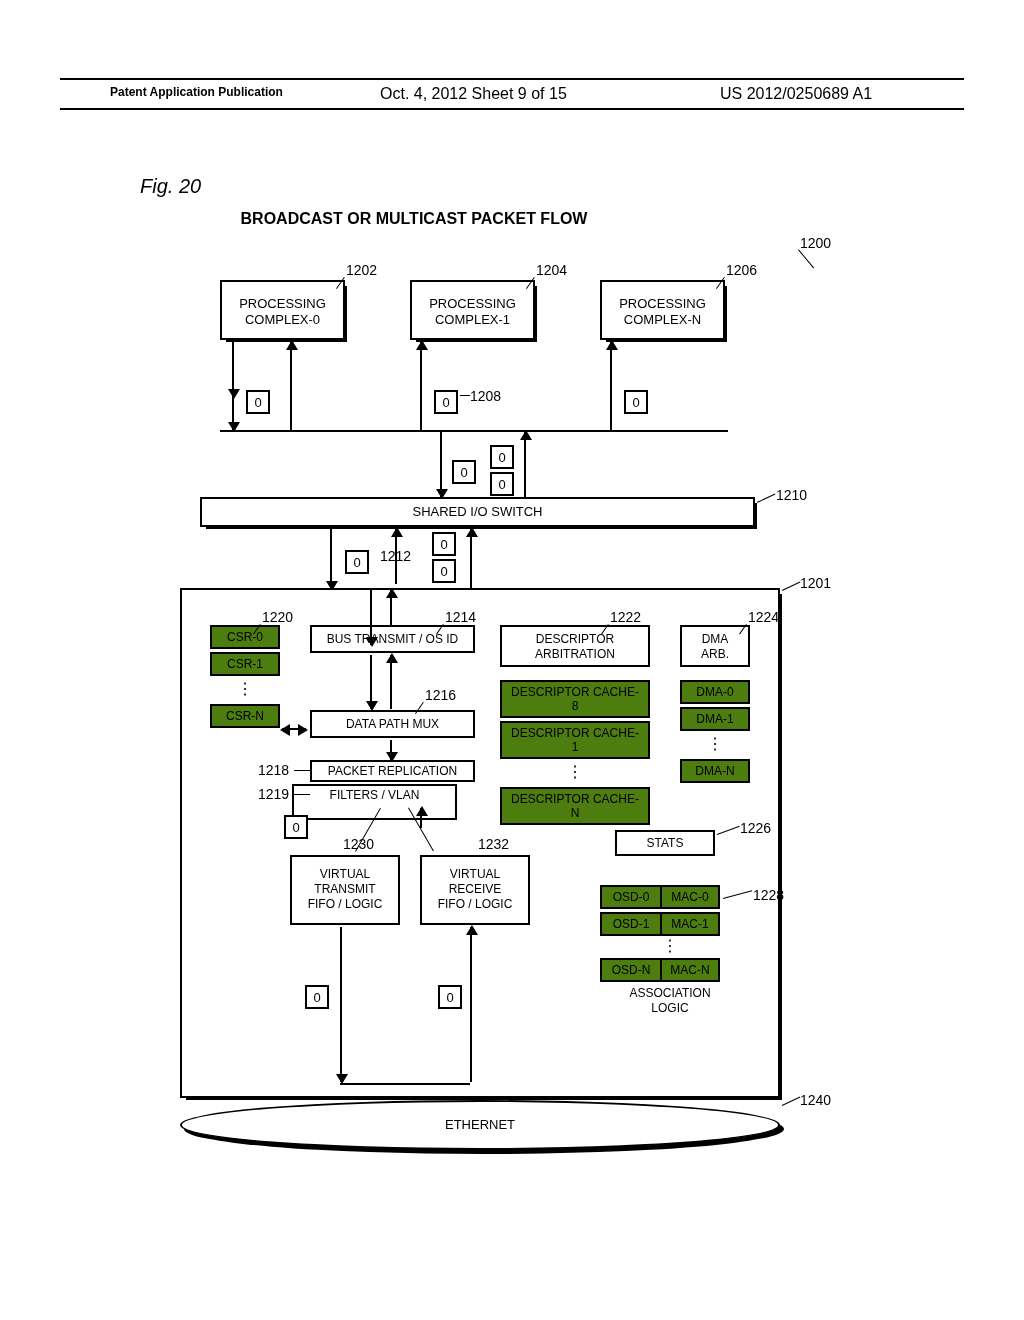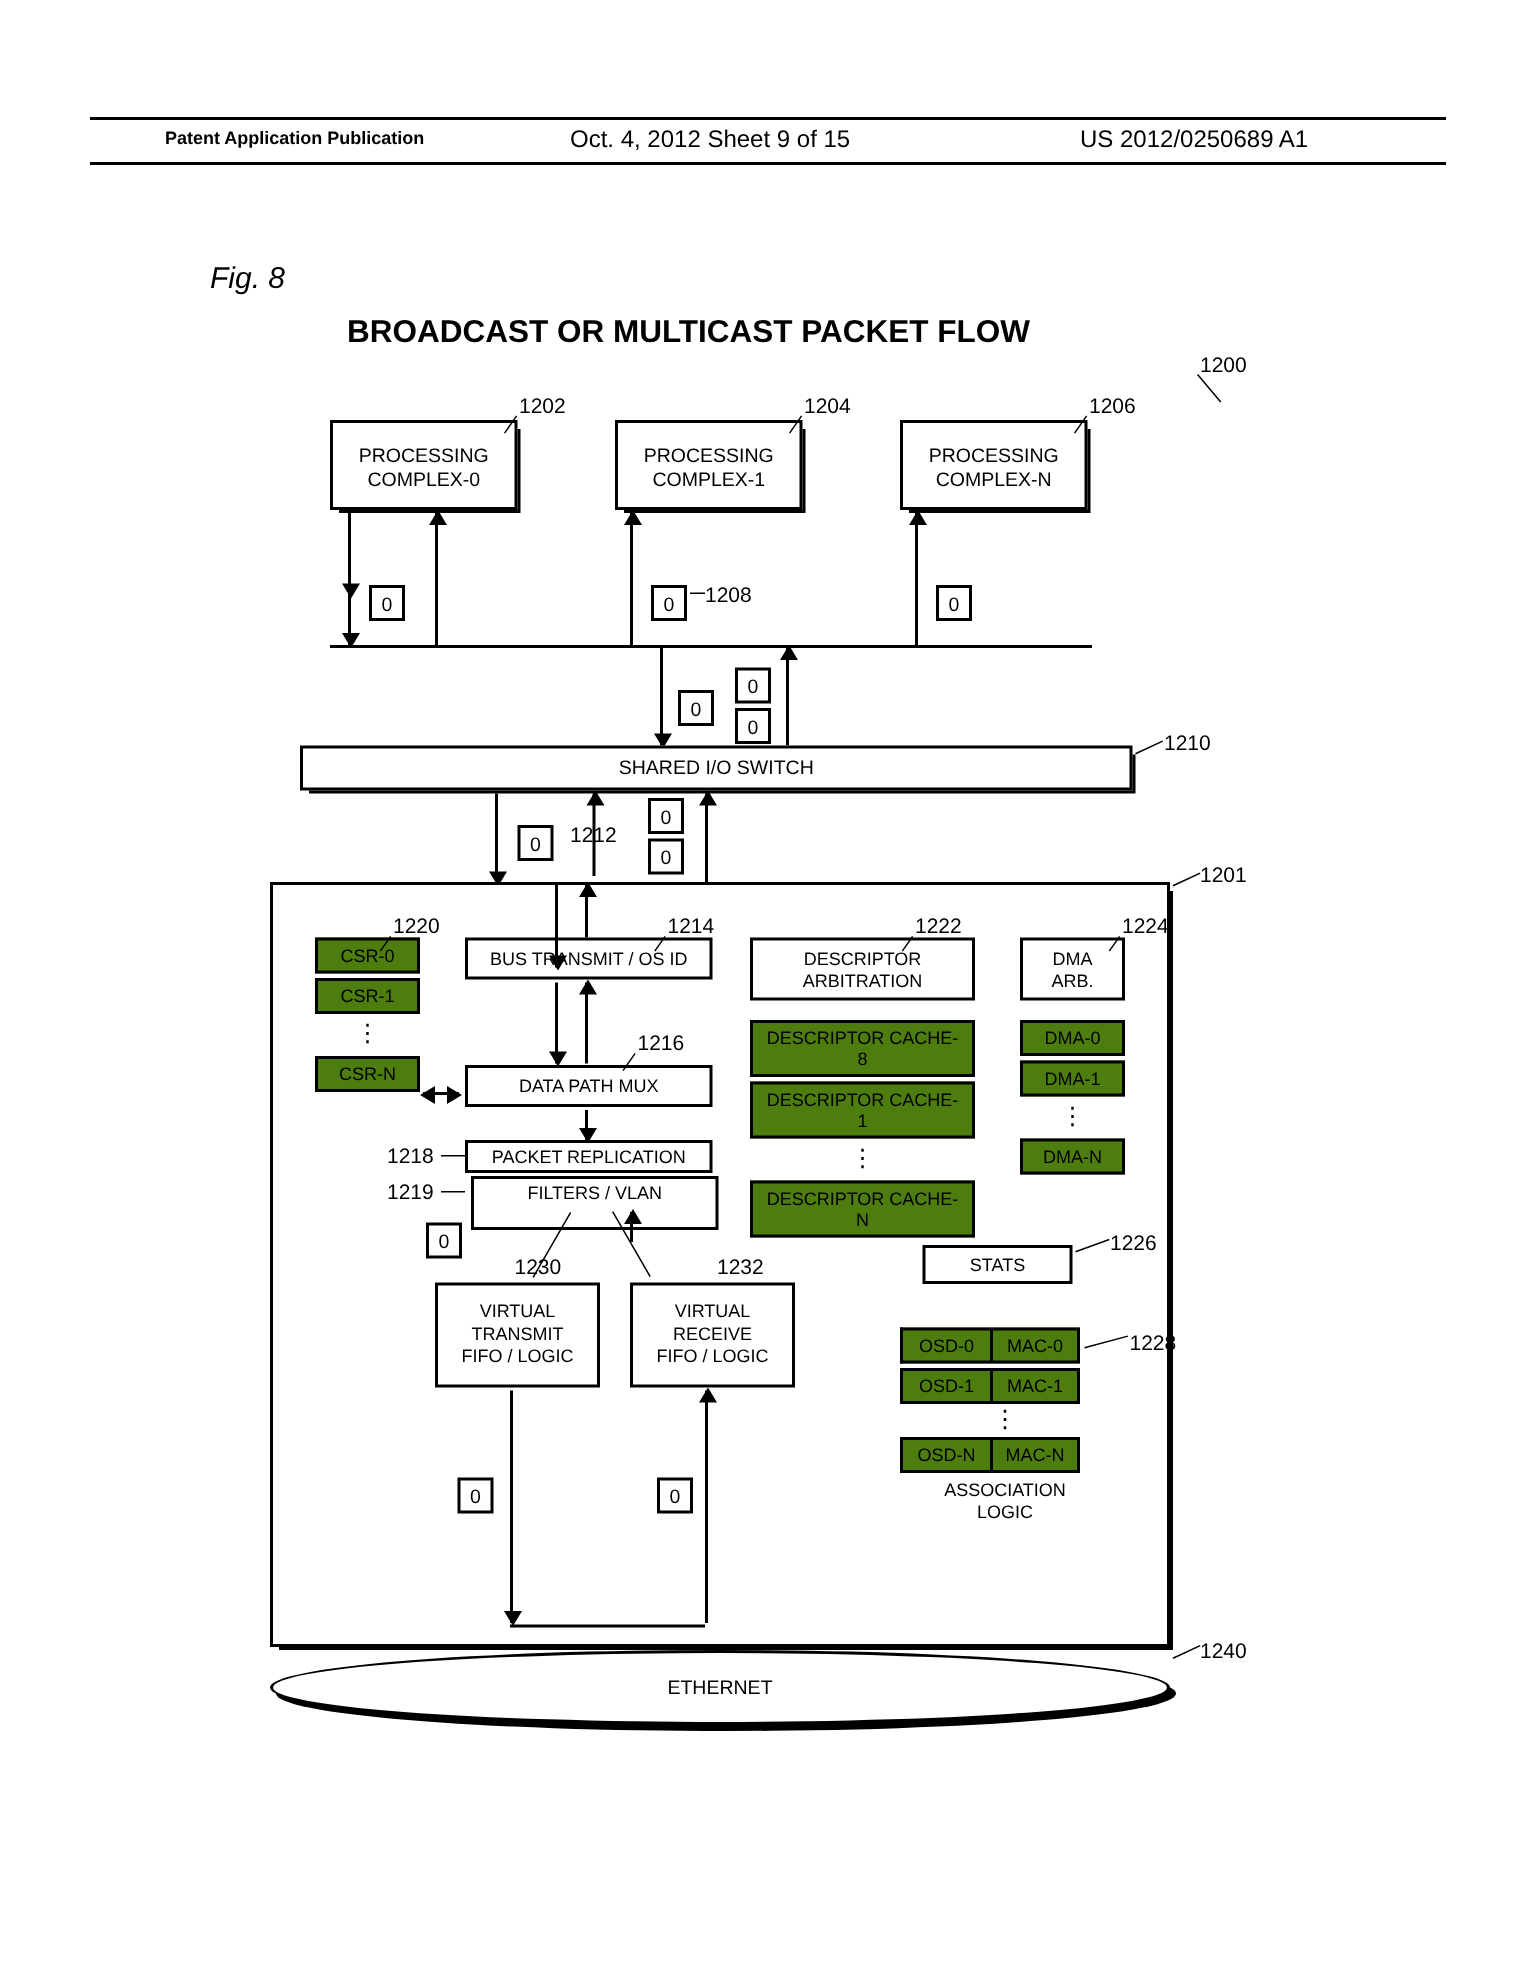--- a/index.html
+++ b/index.html
@@ -9,21 +9,21 @@
     width: 1024px;
     height: 1320px;
     position: relative;
   }
   .hdr-left { position: absolute; top: 85px; left: 110px; font-size: 12px; font-weight: bold; }
   .hdr-center { position: absolute; top: 85px; left: 380px; font-size: 16px; }
   .hdr-right { position: absolute; top: 85px; left: 720px; font-size: 16px; }
   .hrule { position: absolute; left: 60px; right: 60px; border-top: 2px solid #000; }
 
   .fignum { position: absolute; top: 175px; left: 140px; font-size: 20px; font-style: italic; }
-  .title  { position: absolute; top: 210px; left: 0; width: 828px; text-align: center; font-size: 21px; font-weight: bold; padding-left: 45px; }
+  .title  { position: absolute; top: 210px; left: 0; width: 828px; text-align: center; font-size: 16px; font-weight: bold; }
 
   .lbl { position: absolute; font-size: 14px; }
   .lead { position: absolute; border-top: 1.5px solid #000; }
 
   .box { position: absolute; border: 2px solid #000; background: #fff; box-sizing: border-box; }
   .shadow::before {
     content:""; position:absolute; left:4px; top:4px; width:100%; height:100%;
     background:#000; z-index:-1;
   }
   .txt { font-size: 13px; text-align: center; line-height: 1.25; }
@@ -54,21 +54,21 @@
 </style>
 </head>
 <body>
 
 <div class="hrule" style="top:78px;"></div>
 <div class="hdr-left">Patent Application Publication</div>
 <div class="hdr-center">Oct. 4, 2012  Sheet 9 of 15</div>
 <div class="hdr-right">US 2012/0250689 A1</div>
 <div class="hrule" style="top:108px;"></div>
 
-<div class="fignum">Fig. 8</div>
+<div class="fignum">Fig. 20</div>
 <div class="title">BROADCAST OR MULTICAST PACKET FLOW</div>
 
 <div class="lbl" style="top:235px; left:800px;">1200</div>
 <div class="lead-diag" style="top:250px; left:798px; height:24px; transform:rotate(-40deg);"></div>
 
 <div class="box shadow txt" style="top:280px; left:220px; width:125px; height:60px; padding-top:14px; white-space:pre;">PROCESSING
 COMPLEX-0</div>
 <div class="box shadow txt" style="top:280px; left:410px; width:125px; height:60px; padding-top:14px; white-space:pre;">PROCESSING
 COMPLEX-1</div>
 <div class="box shadow txt" style="top:280px; left:600px; width:125px; height:60px; padding-top:14px; white-space:pre;">PROCESSING
@@ -157,21 +157,21 @@
 <div class="arrow-v up" style="top:655px; left:390px; height:54px;"></div>
 
 <div class="box txt" style="top:710px; left:310px; width:165px; height:28px; line-height:24px; font-size:12px;">DATA PATH MUX</div>
 <div class="lbl" style="top:687px; left:425px;">1216</div>
 <div class="lead-diag" style="top:702px; left:423px; height:14px; transform:rotate(35deg);"></div>
 
 <div class="box txt" style="top:760px; left:310px; width:165px; height:22px; line-height:18px; font-size:12px;">PACKET REPLICATION</div>
 <div class="lbl" style="top:762px; left:258px;text-align:center;">1218</div>
 <div class="lead" style="top:770px; left:294px; width:16px;"></div>
 
-<div class="box txt" style="top:784px; left:314px; width:165px; height:36px; line-height:18px; font-size:12px;">FILTERS / VLAN</div>
+<div class="box txt" style="top:784px; left:292px; width:165px; height:36px; line-height:18px; font-size:12px;">FILTERS / VLAN</div>
 <div class="lbl" style="top:786px; left:258px;">1219</div>
 <div class="lead" style="top:794px; left:294px; width:16px;"></div>
 
 <div class="arrow-v dn" style="top:740px; left:390px; height:20px;"></div>
 <div class="arrow-v up" style="top:808px; left:420px; height:20px;"></div>
 
 <div class="pkt" style="top:815px; left:284px;">
     <span>0</span>
   </div>
 

